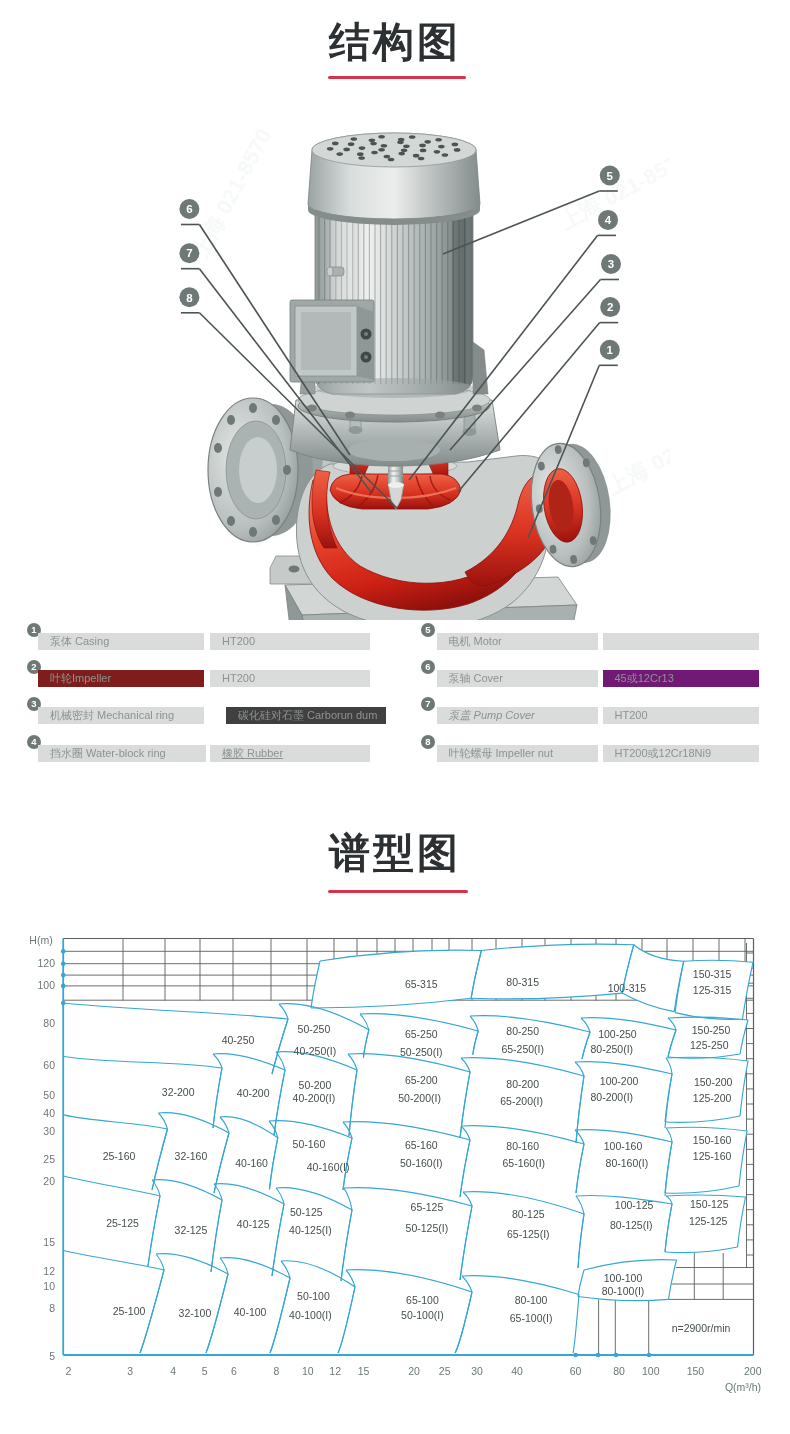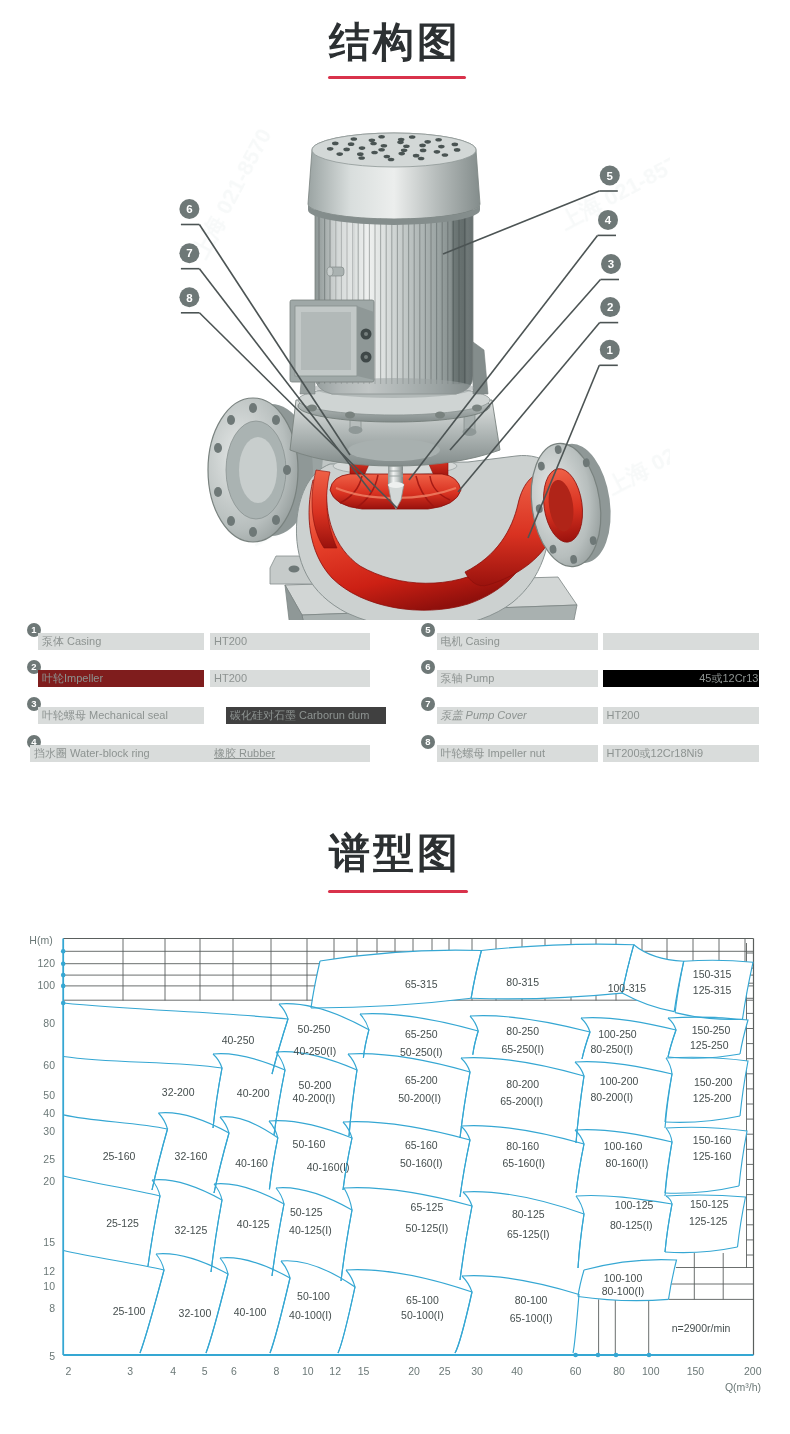--- a/index.html
+++ b/index.html
@@ -10,21 +10,21 @@
              line-height:1;font-family:"DejaVu Sans","Liberation Sans",sans-serif;}
   .sec-underline{position:absolute;height:3px;border-radius:2px;}
   #pump-svg{position:absolute;left:150px;top:100px;}
   #chart-svg{position:absolute;left:20px;top:918px;}
   
   .pt-row{position:absolute;height:17px;}
   .pt-badge{position:absolute;width:14px;height:14px;border-radius:50%;
             color:#fff;font-size:9.5px;font-weight:700;text-align:center;
             line-height:14px;}
   .pt-cell{position:absolute;top:0;height:17px;line-height:17px;
-           font-size:11px;color:#8d9391;padding-left:4px;box-sizing:border-box;
+           font-size:11px;color:#8d9391;padding-left:12px;box-sizing:border-box;
            white-space:nowrap;overflow:hidden;}
 </style>
 </head>
 <body>
 
 <h1 class="sec-title" style="top:22px;">结构图</h1>
 <div class="sec-underline" style="left:328px;top:76px;width:138px;background:#d9324b;"></div>
 
 <svg id="pump-svg" width="520" height="520" viewBox="150 100 520 520">
   <defs>
@@ -365,38 +365,38 @@
     <div class="pt-cell" style="left:38px;width:166px;background:#d9dcdb;">泵体 Casing</div>
     <div class="pt-cell" style="left:210px;width:160px;background:#d9dcdb;">HT200</div>
   </div>
   <div class="pt-row" style="left:0;top:670px;width:395px;">
     <div class="pt-badge" style="left:27px;top:-10px;background:#6e7877;">2</div>
     <div class="pt-cell" style="left:38px;width:166px;background:#7f1d1d;">叶轮Impeller</div>
     <div class="pt-cell" style="left:210px;width:160px;background:#d9dcdb;">HT200</div>
   </div>
   <div class="pt-row" style="left:0;top:707px;width:395px;">
     <div class="pt-badge" style="left:27px;top:-10px;background:#6e7877;">3</div>
-    <div class="pt-cell" style="left:38px;width:166px;background:#d9dcdb;">叶轮螺母 Mechanical seal</div>
+    <div class="pt-cell" style="left:38px;width:166px;background:#d9dcdb;">机械密封 Mechanical ring</div>
     <div class="pt-cell" style="left:210px;width:160px;background:#404040;margin-left:16px;">碳化硅对石墨 Carborun dum</div>
   </div>
   <div class="pt-row" style="left:0;top:744.5px;width:395px;">
     <div class="pt-badge" style="left:27px;top:-10px;background:#6e7877;">4</div>
-    <div class="pt-cell" style="left:30px;width:184px;background:#d9dcdb;">挡水圈 Water-block ring</div>
+    <div class="pt-cell" style="left:38px;width:168px;background:#d9dcdb;">挡水圈 Water-block ring</div>
     <div class="pt-cell" style="left:210px;width:160px;background:#d9dcdb;text-decoration:underline;">橡胶 Rubber</div>
   </div>
 
   <div class="pt-row" style="left:0;top:633px;width:790px;">
     <div class="pt-badge" style="left:421px;top:-10px;background:#6e7877;">5</div>
-    <div class="pt-cell" style="left:436.5px;width:161px;background:#d9dcdb;">电机 Casing</div>
+    <div class="pt-cell" style="left:436.5px;width:161px;background:#d9dcdb;">电机 Motor</div>
     <div class="pt-cell" style="left:602.5px;width:156px;background:#d9dcdb;"></div>
   </div>
   <div class="pt-row" style="left:0;top:670px;width:790px;">
     <div class="pt-badge" style="left:421px;top:-10px;background:#6e7877;">6</div>
-    <div class="pt-cell" style="left:436.5px;width:161px;background:#d9dcdb;">泵轴 Pump</div>
-    <div class="pt-cell" style="left:602.5px;width:156px;background:#000000;text-align:right;">45或12Cr13</div>
+    <div class="pt-cell" style="left:436.5px;width:161px;background:#d9dcdb;">泵轴 Cover</div>
+    <div class="pt-cell" style="left:602.5px;width:156px;background:#701a75;">45或12Cr13</div>
   </div>
   <div class="pt-row" style="left:0;top:707px;width:790px;">
     <div class="pt-badge" style="left:421px;top:-10px;background:#6e7877;">7</div>
     <div class="pt-cell" style="left:436.5px;width:161px;background:#d9dcdb;font-style:italic;">泵盖 Pump Cover</div>
     <div class="pt-cell" style="left:602.5px;width:156px;background:#d9dcdb;">HT200</div>
   </div>
   <div class="pt-row" style="left:0;top:744.5px;width:790px;">
     <div class="pt-badge" style="left:421px;top:-10px;background:#6e7877;">8</div>
     <div class="pt-cell" style="left:436.5px;width:161px;background:#d9dcdb;">叶轮螺母 Impeller nut</div>
     <div class="pt-cell" style="left:602.5px;width:156px;background:#d9dcdb;">HT200或12Cr18Ni9</div>

